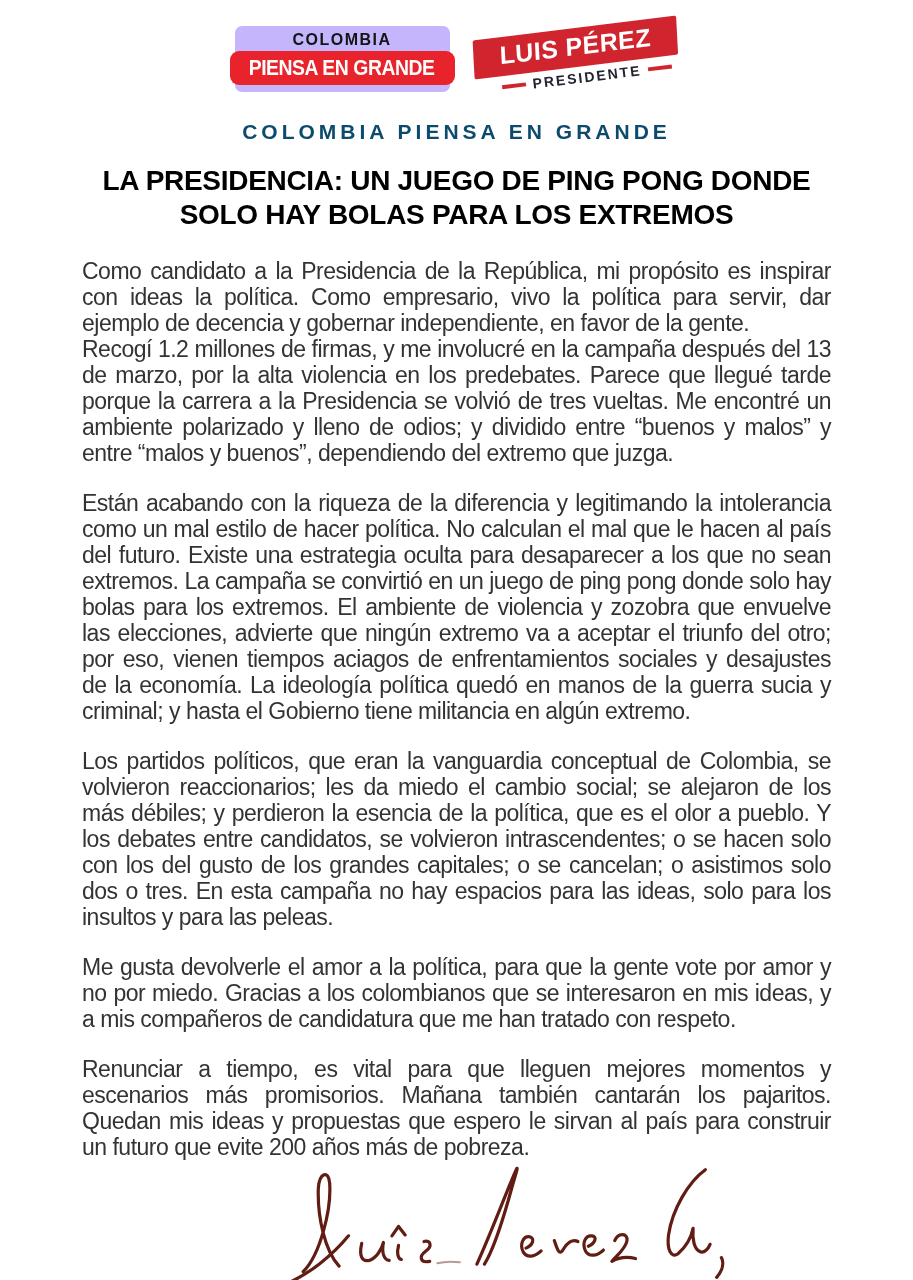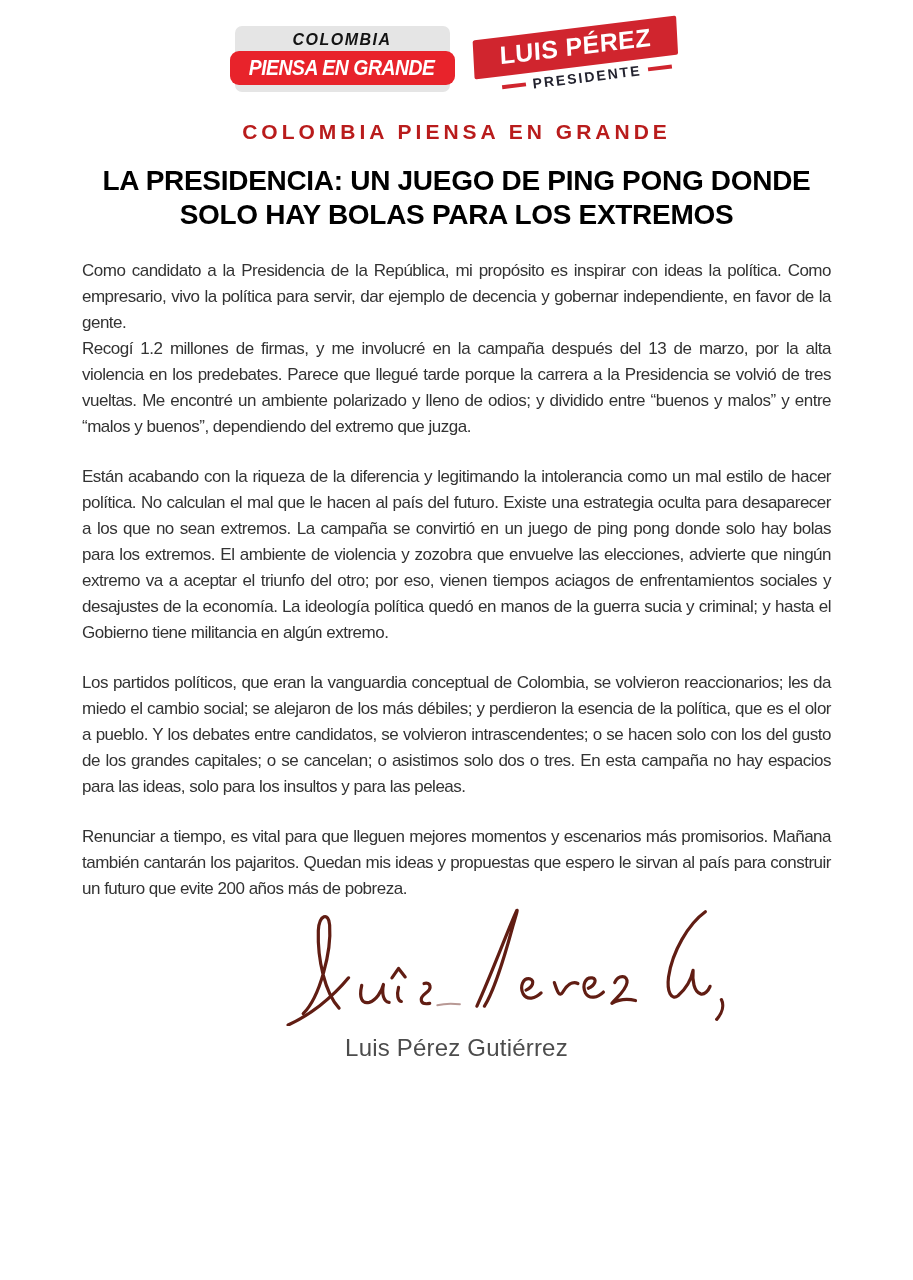--- a/index.html
+++ b/index.html
@@ -70,21 +70,21 @@
     text-align:center;
     font-weight:bold; font-size:28px; line-height:34px;
     letter-spacing:-0.3px;
     color:#cb2930;
   }
 
   
   .letter-body {
     margin:26px 82px 0;
     color:#333333;
-    font-size:17px; line-height:26px; letter-spacing:-0.5px;
+    font-size:23px; line-height:26px; letter-spacing:-0.5px;
     text-align:justify;
   }
   .block { margin-bottom:24px; }
   .block p { margin:0; }
 
   
   .signature-wrap {
     position:relative;
     width:460px; height:118px;
     margin:-18px auto 0;
@@ -96,51 +96,54 @@
     margin-top:8px; text-align:center;
     font-size:24px; color:#4c4c4c; letter-spacing:0.2px;
   }
 </style>
 </head>
 <body>
 
 <div class="page">
 
   <div class="logos">
-    <div class="logo-a" style="background-color: #e5e5e5; font-style: italic;">
+    <div class="logo-a" style="background-color: #c4b5fd;">
       <div class="logo-a-top" style="color: rgb(20, 20, 20);">COLOMBIA</div>
       <div class="logo-a-band" style="background-color: rgb(232, 35, 43);">
         <span style="color: rgb(255, 255, 255);">PIENSA EN GRANDE</span>
       </div>
     </div>
 
     <div class="logo-b">
       <div class="logo-b-name" style="background-color: rgb(208, 37, 46); color: rgb(255, 255, 255);">LUIS PÉREZ</div>
       <div class="logo-b-sub">
         <span class="dash" style="background-color: rgb(208, 37, 46);"></span>
         <span class="sub-label" style="color: rgb(35, 35, 47);">PRESIDENTE</span>
         <span class="dash" style="background-color: rgb(208, 37, 46);"></span>
       </div>
     </div>
   </div>
 
-  <div class="slogan" style="color: #b91c1c;">COLOMBIA PIENSA EN GRANDE</div>
+  <div class="slogan" style="color: #0c4a6e;">COLOMBIA PIENSA EN GRANDE</div>
 
   <h1 class="title" style="color: #000000;">LA PRESIDENCIA: UN JUEGO DE PING PONG DONDE SOLO HAY BOLAS PARA LOS EXTREMOS</h1>
 
   <div class="letter-body" id="body-blocks" style="color: rgb(51, 51, 51);">
       <div class="block">
         <p>Como candidato a la Presidencia de la República, mi propósito es inspirar con ideas la política. Como empresario, vivo la política para servir, dar ejemplo de decencia y gobernar independiente, en favor de la gente.</p>
         <p>Recogí 1.2 millones de firmas, y me involucré en la campaña después del 13 de marzo, por la alta violencia en los predebates. Parece que llegué tarde porque la carrera a la Presidencia se volvió de tres vueltas. Me encontré un ambiente polarizado y lleno de odios; y dividido entre “buenos y malos” y entre “malos y buenos”, dependiendo del extremo que juzga.</p>
       </div>
       <div class="block">
         <p>Están acabando con la riqueza de la diferencia y legitimando la intolerancia como un mal estilo de hacer política. No calculan el mal que le hacen al país del futuro. Existe una estrategia oculta para desaparecer a los que no sean extremos. La campaña se convirtió en un juego de ping pong donde solo hay bolas para los extremos. El ambiente de violencia y zozobra que envuelve las elecciones, advierte que ningún extremo va a aceptar el triunfo del otro; por eso, vienen tiempos aciagos de enfrentamientos sociales y desajustes de la economía. La ideología política quedó en manos de la guerra sucia y criminal; y hasta el Gobierno tiene militancia en algún extremo.</p>
       </div>
       <div class="block">
         <p>Los partidos políticos, que eran la vanguardia conceptual de Colombia, se volvieron reaccionarios; les da miedo el cambio social; se alejaron de los más débiles; y perdieron la esencia de la política, que es el olor a pueblo. Y los debates entre candidatos, se volvieron intrascendentes; o se hacen solo con los del gusto de los grandes capitales; o se cancelan; o asistimos solo dos o tres. En esta campaña no hay espacios para las ideas, solo para los insultos y para las peleas.</p>
+      </div>
+      <div class="block">
+        <p>Me gusta devolverle el amor a la política, para que la gente vote por amor y no por miedo. Gracias a los colombianos que se interesaron en mis ideas, y a mis compañeros de candidatura que me han tratado con respeto.</p>
       </div>
       <div class="block">
         <p>Renunciar a tiempo, es vital para que lleguen mejores momentos y escenarios más promisorios. Mañana también cantarán los pajaritos. Quedan mis ideas y propuestas que espero le sirvan al país para construir un futuro que evite 200 años más de pobreza.</p>
       </div>
     </div>
 
   <div class="signature-wrap" style="color: rgb(97, 29, 19);">
     <svg viewBox="0 0 480 125" fill="none" stroke="currentColor" stroke-width="3.4" stroke-linecap="round" stroke-linejoin="round">
       <path d="M22,112 C40,94 52,46 50,18 C49,4 39,7 38,24 C37,54 45,90 60,106"></path>
       <path d="M70,74 C52,96 28,114 6,124"></path>

